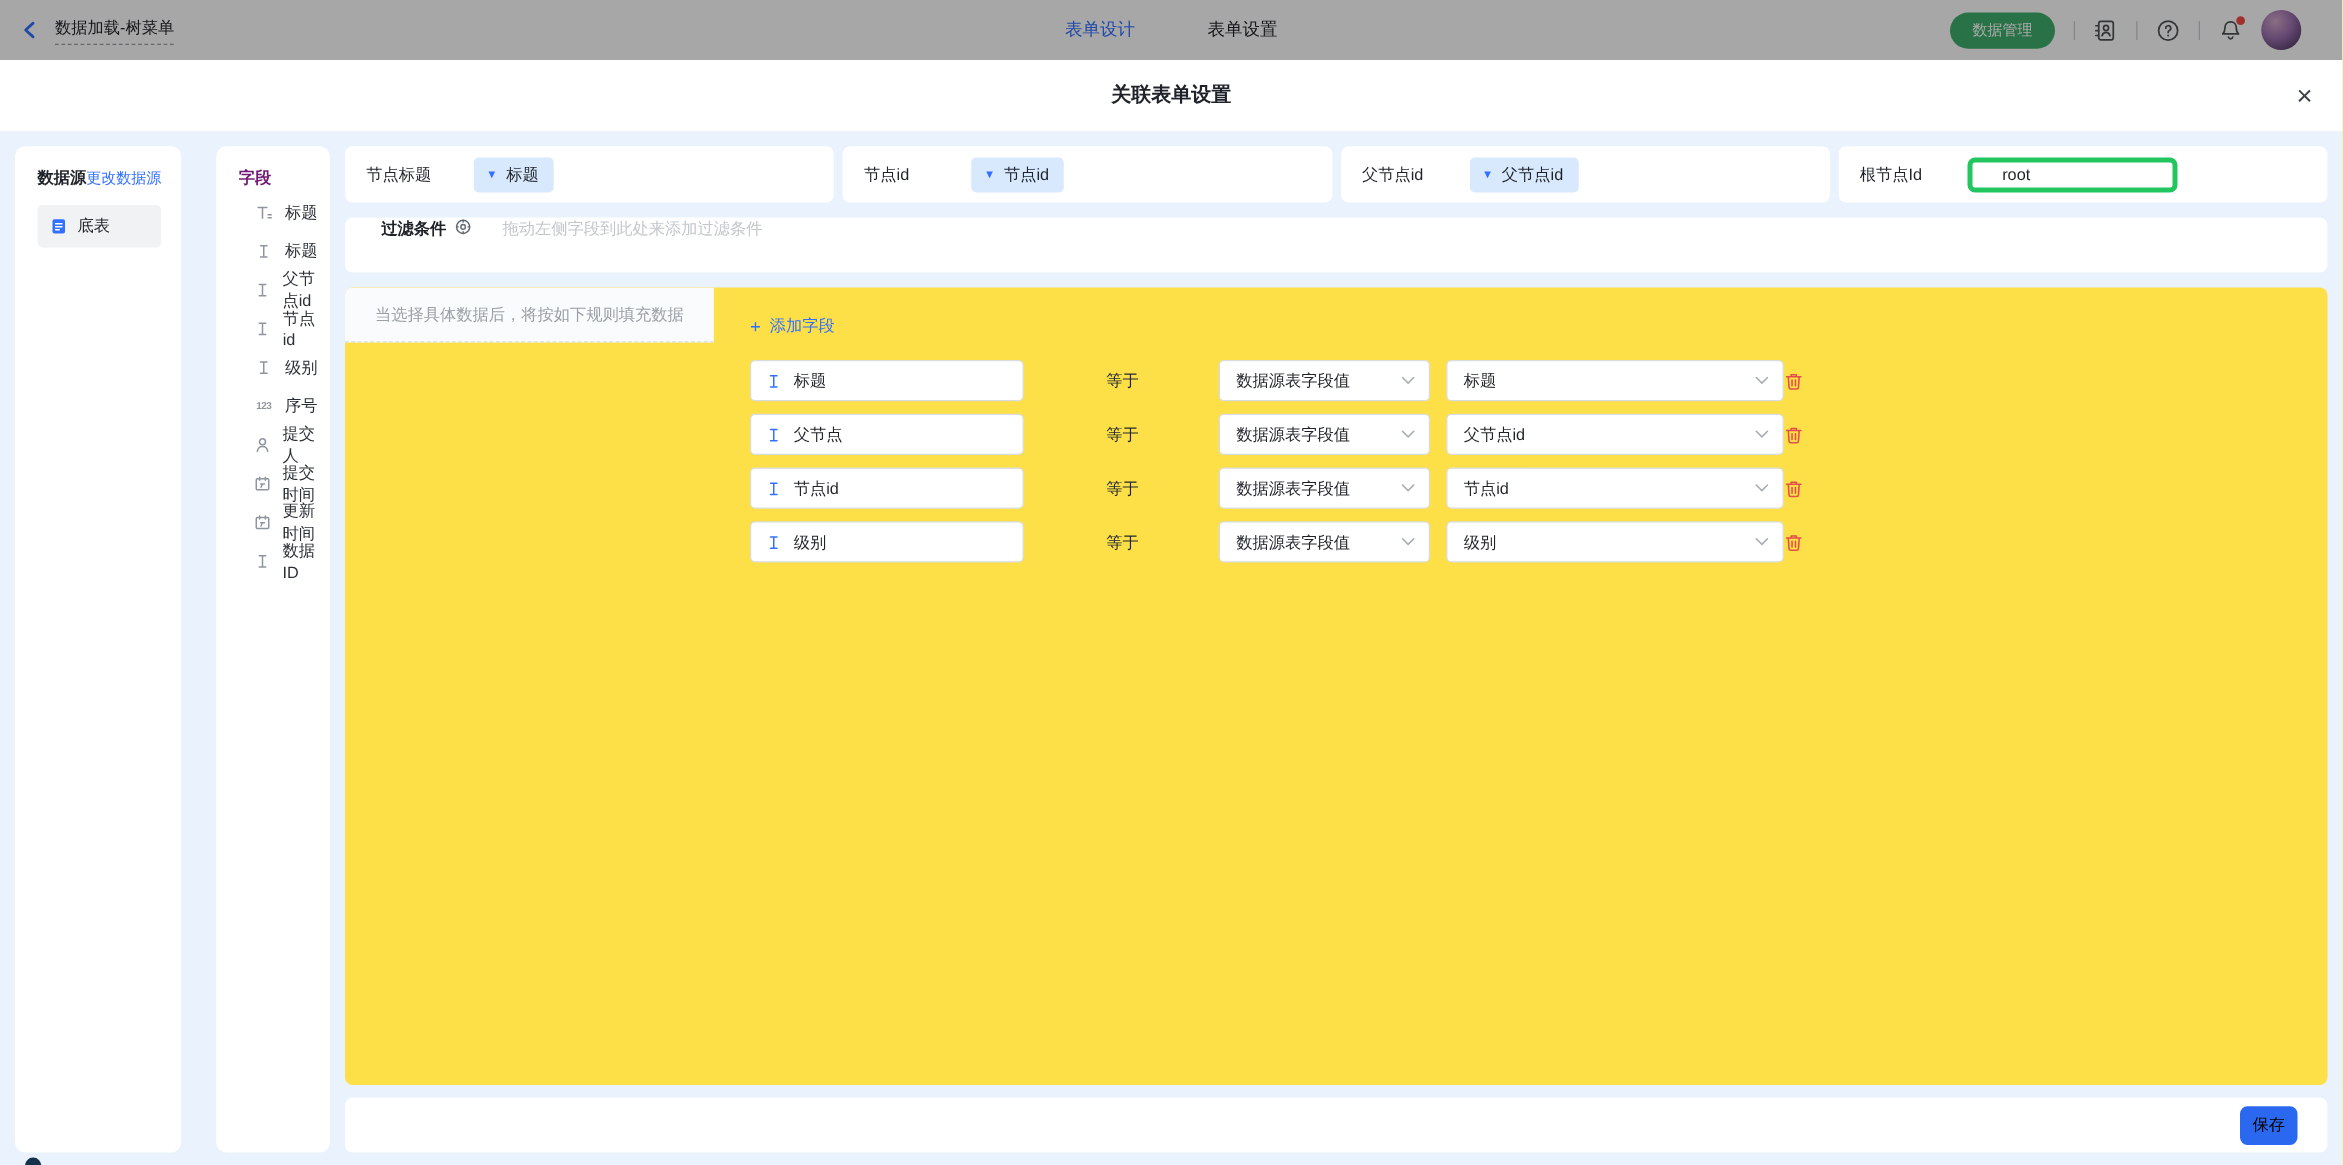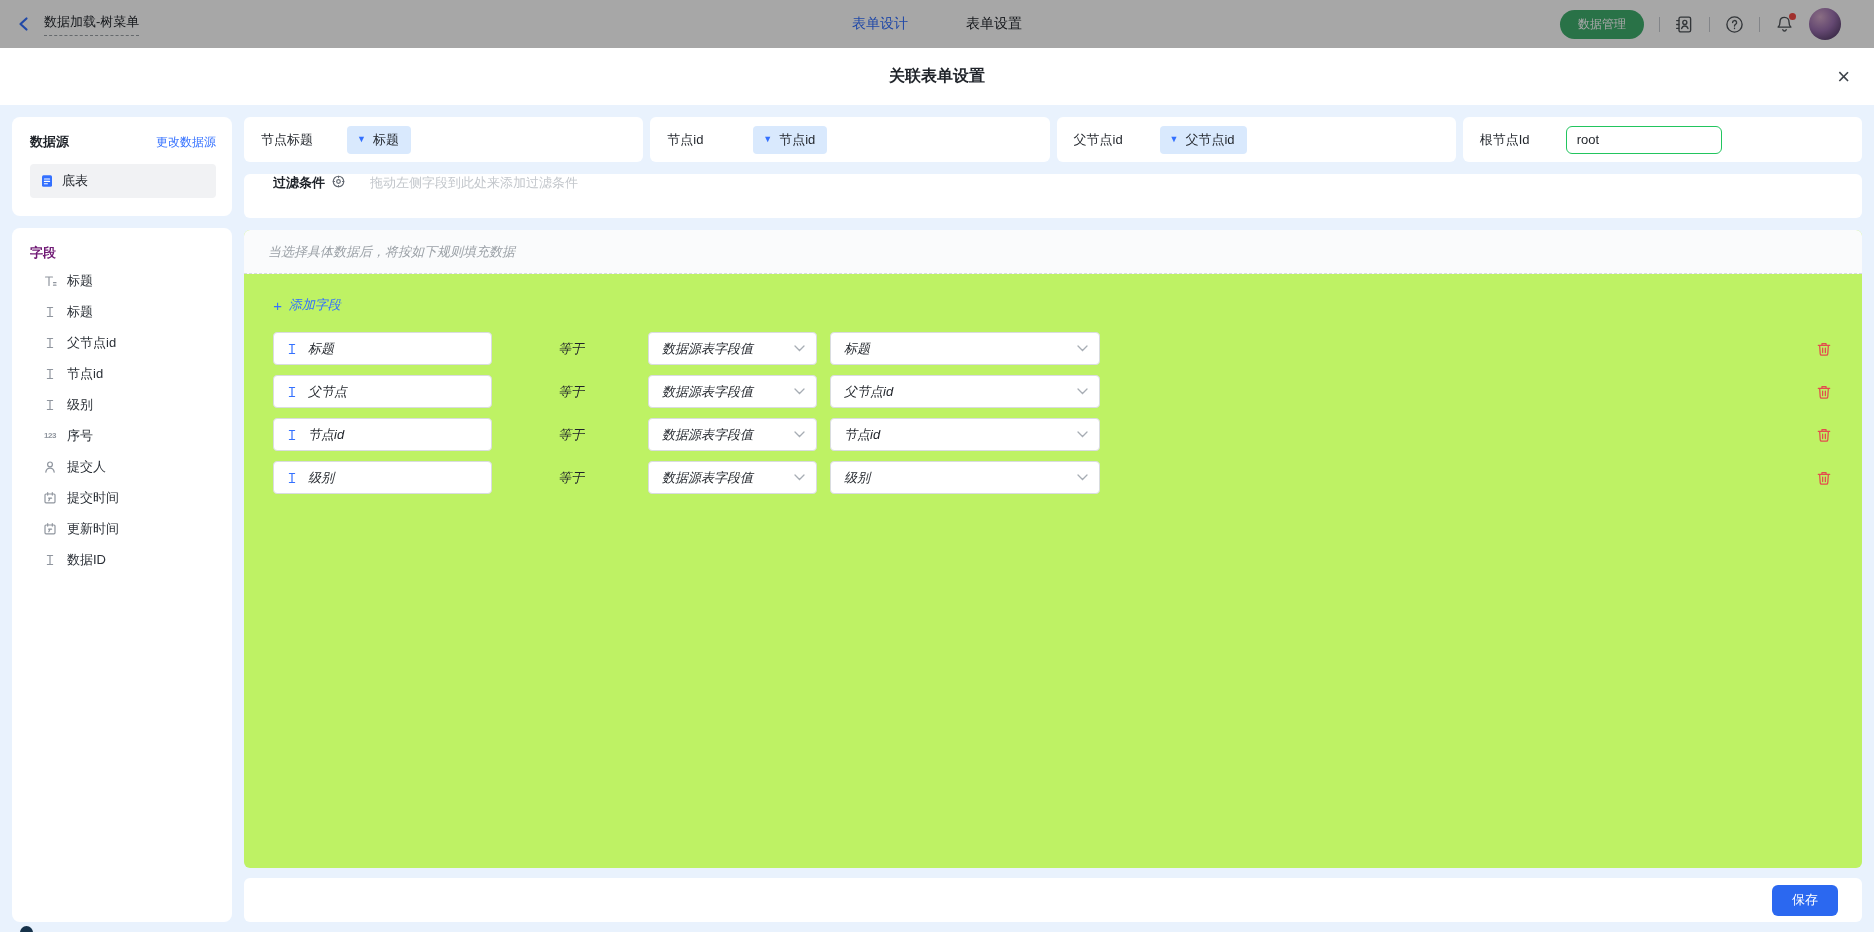--- a/index.html
+++ b/index.html
@@ -23,21 +23,21 @@
   .avatar{width:32px;height:32px;border-radius:50%;cursor:pointer;background:radial-gradient(circle at 35% 28%,#d3a8c9 0%,#9a6fae 45%,#5d4370 80%,#3a2b4a 100%);}
 
   
   .modal{position:absolute;top:48px;left:0;right:0;bottom:0;background:#e9f2fd;display:flex;flex-direction:column;}
   .modal-header{height:57px;background:#fff;position:relative;display:flex;align-items:center;justify-content:center;flex-shrink:0;}
   .modal-title{font-size:16px;font-weight:bold;color:#1f2329;}
   .modal-close{position:absolute;right:24px;top:50%;transform:translateY(-50%);font-size:22px;line-height:1;color:#3d434a;cursor:pointer;}
   .modal-body{flex:1;display:flex;gap:12px;padding:12px 12px 10px 12px;min-height:0;}
 
   
-  .sidebar{width:220px;flex-shrink:0;display:flex;flex-direction:column;gap:12px;}
+  .sidebar{width:252px;flex-shrink:0;display:flex;flex-direction:row;gap:28px;}
   .card{background:#fff;border-radius:8px;}
   .ds-card{padding:16px 16px 18px 18px;}
   .ds-head{display:flex;justify-content:space-between;align-items:center;margin-bottom:13px;}
   .ds-title{font-size:13px;font-weight:bold;color:#1f2329;}
   .ds-link{font-size:12px;color:#3370ff;cursor:pointer;}
   .ds-item{display:flex;align-items:center;gap:8px;background:#f1f2f4;border-radius:4px;height:34px;padding:0 10px;font-size:13px;color:#1f2329;cursor:pointer;}
   .fields-card{flex:1;padding:16px 6px 16px 18px;overflow:hidden;}
   .fields-title{font-size:13px;font-weight:bold;color:#701a75;margin-bottom:3px;}
   .field-item{display:flex;align-items:center;gap:9px;height:31px;padding-left:12px;font-size:13px;color:#2a2f36;cursor:grab;border-radius:4px;}
   .fi-icon{width:16px;display:flex;align-items:center;justify-content:center;color:#8f959e;}
@@ -48,42 +48,42 @@
   .field-item.person .ic-person{display:block;}
   .field-item.date .ic-date{display:block;}
 
   
   .main{flex:1;display:flex;flex-direction:column;min-width:0;}
   .map-row{display:flex;gap:7px;margin-bottom:12px;}
   .map-box{flex:1;background:#fff;border-radius:6px;height:45px;display:flex;align-items:center;padding:0 17px;box-sizing:border-box;}
   .map-label{font-size:13px;color:#1f2329;width:86px;flex-shrink:0;}
   .map-tag{display:flex;align-items:center;gap:7px;background:#d9e9fd;border-radius:4px;padding:5px 12px 5px 10px;font-size:13px;color:#1f2329;cursor:pointer;}
   .tag-tri{color:#3370ff;font-size:9px;line-height:1;}
-  .root-input{width:156px;height:28px;border:1px solid #22c55e;border-radius:6px;padding:0 10px;font-size:13px;color:#1f2329;outline:none;font-family:inherit;box-sizing:border-box;background:#fff;}
+  .root-input{width:168px;height:28px;border:4px solid #22c55e;border-radius:6px;padding:0 24px;font-size:13px;color:#1f2329;outline:none;font-family:inherit;box-sizing:border-box;background:#fff;}
 
   .filter-row{background:#fff;border-radius:6px;height:44px;display:flex;align-items:flex-start;padding:0 29px;margin-bottom:12px;flex-shrink:0;}
   .filter-label{font-size:13px;font-weight:bold;color:#1f2329;margin-right:6px;}
   .filter-ph{font-size:13px;color:#c3c7cc;margin-left:24px;flex:1;cursor:default;}
 
-  .panel{flex:1;background:#bef264;border-radius:6px;display:flex;flex-direction:column;margin-bottom:10px;overflow:hidden;min-height:0;font-style:italic;}
+  .panel{flex:1;background:#fde047;border-radius:6px;display:flex;flex-direction:row;margin-bottom:10px;overflow:hidden;min-height:0;}
   .panel-hint{height:43px;display:flex;align-items:center;padding:0 24px;font-size:13px;color:#9aa0a6;border-bottom:1px dashed #d8dbdf;background:#fafbfc;flex-shrink:0;}
   .panel-inner{padding:22px 18px 10px 29px;overflow:hidden;}
   .add-field{display:inline-flex;align-items:center;gap:7px;color:#3370ff;font-size:13px;cursor:pointer;margin-bottom:18px;}
   .add-plus{font-size:15px;line-height:1;}
   .rule-row{display:flex;align-items:center;margin-bottom:10px;height:33px;}
   .rule-field{width:219px;height:33px;background:#fff;border:1px solid #d9dcdf;border-radius:4px;display:flex;align-items:center;gap:9px;padding:0 11px;font-size:13px;color:#1f2329;box-sizing:border-box;cursor:pointer;}
   .rule-field .fi-blue{display:flex;color:#3370ff;}
   .rule-op{margin:0 64px 0 66px;font-size:13px;color:#1f2329;}
   .rule-dd{height:33px;background:#fff;border:1px solid #d9dcdf;border-radius:4px;display:flex;align-items:center;justify-content:space-between;padding:0 11px 0 13px;font-size:13px;color:#1f2329;box-sizing:border-box;cursor:pointer;}
   .dd-src{width:169px;}
   .dd-val{width:270px;margin-left:13px;}
   .rule-trash{margin-left:auto;margin-right:12px;cursor:pointer;display:flex;align-items:center;}
 
   .footer{background:#fff;border-radius:6px;height:44px;display:flex;align-items:center;justify-content:flex-end;padding-right:24px;flex-shrink:0;}
-  .save-btn{background:#2b68f0;color:#ffffff;border:none;border-radius:6px;height:31px;padding:0 20px;font-size:13px;cursor:pointer;font-family:inherit;}
+  .save-btn{background:#2b68f0;color:#000000;border:none;border-radius:6px;height:31px;padding:0 10px;font-size:13px;cursor:pointer;font-family:inherit;}
 
   .corner-widget{position:absolute;left:20px;bottom:-7px;width:13px;height:13px;border-radius:50%;background:#16324a;}
 </style>
 </head>
 <body>
 
 <div class="screen">
 
   <header class="topbar">
     <div class="tb-left">

